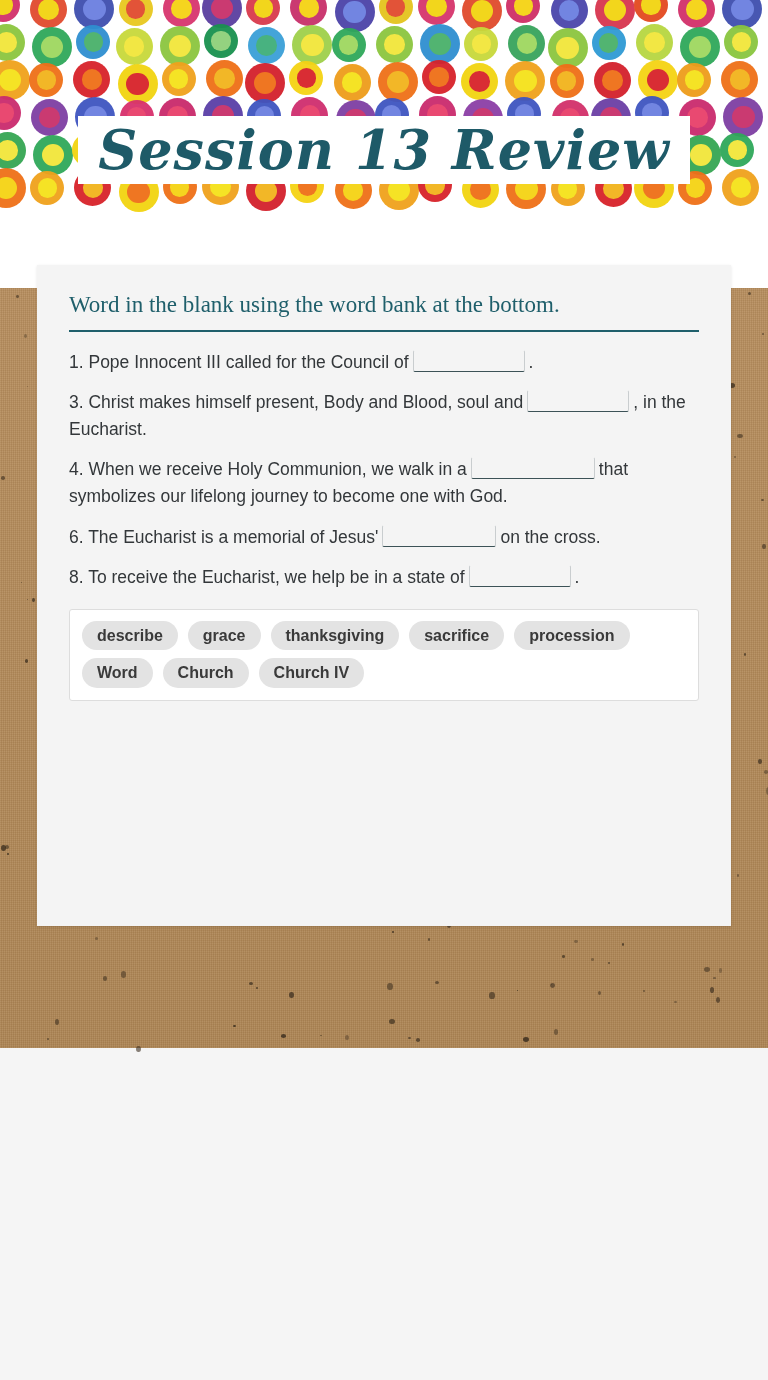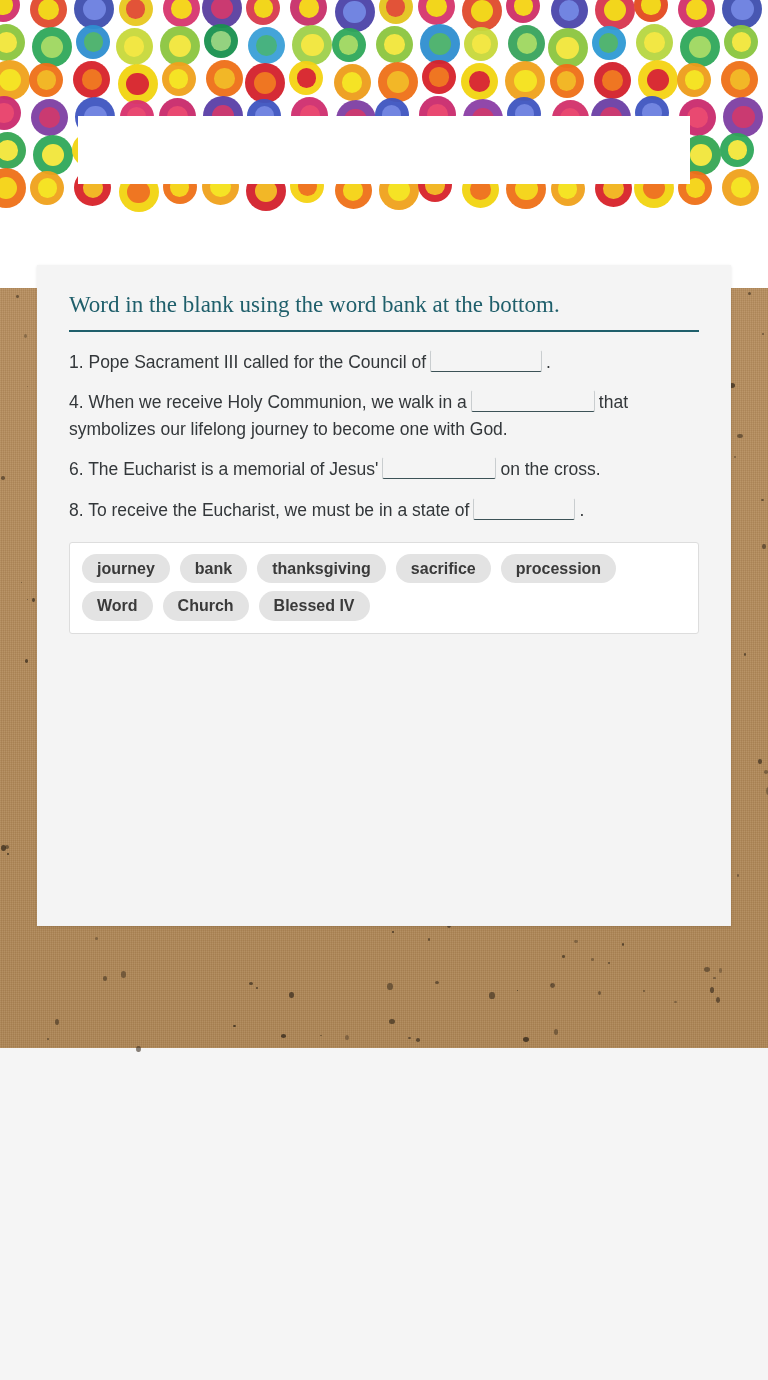--- a/index.html
+++ b/index.html
@@ -685,41 +685,43 @@
       <div class="speck" style="width: 2px; height: 2.9px; left: 606px; top: 418px; opacity: 0.36;"></div>
       <div class="speck" style="width: 5.7px; height: 5px; left: 666px; top: 545px; opacity: 0.7;"></div>
       <div class="speck" style="width: 5.8px; height: 6.6px; left: 580px; top: 553px; opacity: 0.44;"></div>
       <div class="speck" style="width: 2.6px; height: 3.3px; left: 193px; top: 291px; opacity: 0.59;"></div>
       <div class="speck" style="width: 4.1px; height: 5.9px; left: 391px; top: 569px; opacity: 0.39;"></div>
       <div class="speck" style="width: 2.7px; height: 1.9px; left: 438px; top: 530px; opacity: 0.5;"></div>
       <div class="speck" style="width: 4.3px; height: 5.1px; left: 531px; top: 28px; opacity: 0.52;"></div>
     </div>
 
   <div class="title-band"></div>
+  <div class="title">Session 13 Review</div>
 
   <div class="card">
     <div class="card-inner">
       <div class="heading">Word in the blank using the word bank at the bottom.</div>
       <div class="rule"></div>
 
       <div id="questions">
-          <div class="q"><span>1. </span><span>Pope Sacrament III called for the Council of</span><span class="blank" style="width: 110px;"></span><span>.</span></div>
+          <div class="q"><span>1. </span><span>Pope Innocent III called for the Council of</span><span class="blank" style="width: 110px;"></span><span>.</span></div>
+          <div class="q"><span>3. </span><span>Christ makes himself present, Body and Blood, soul and</span><span class="blank" style="width: 100px;"></span><span>, in the Eucharist.</span></div>
           <div class="q"><span>4. </span><span>When we receive Holy Communion, we walk in a</span><span class="blank" style="width: 122px;"></span><span>that symbolizes our lifelong journey to become one with God.</span></div>
           <div class="q"><span>6. </span><span>The Eucharist is a memorial of Jesus'</span><span class="blank" style="width: 112px;"></span><span>on the cross.</span></div>
-          <div class="q"><span>8. </span><span>To receive the Eucharist, we must be in a state of</span><span class="blank" style="width: 100px;"></span><span>.</span></div>
+          <div class="q"><span>8. </span><span>To receive the Eucharist, we help be in a state of</span><span class="blank" style="width: 100px;"></span><span>.</span></div>
         </div>
 
       <div class="wordbank">
         <div class="chips" id="chips">
-            <span class="chip">journey</span>
-            <span class="chip">bank</span>
+            <span class="chip">describe</span>
+            <span class="chip">grace</span>
             <span class="chip">thanksgiving</span>
             <span class="chip">sacrifice</span>
             <span class="chip">procession</span>
             <span class="chip">Word</span>
             <span class="chip">Church</span>
-            <span class="chip">Blessed IV</span>
+            <span class="chip">Church IV</span>
           </div>
       </div>
     </div>
   </div>
 
 </div>
 
 </body></html>

